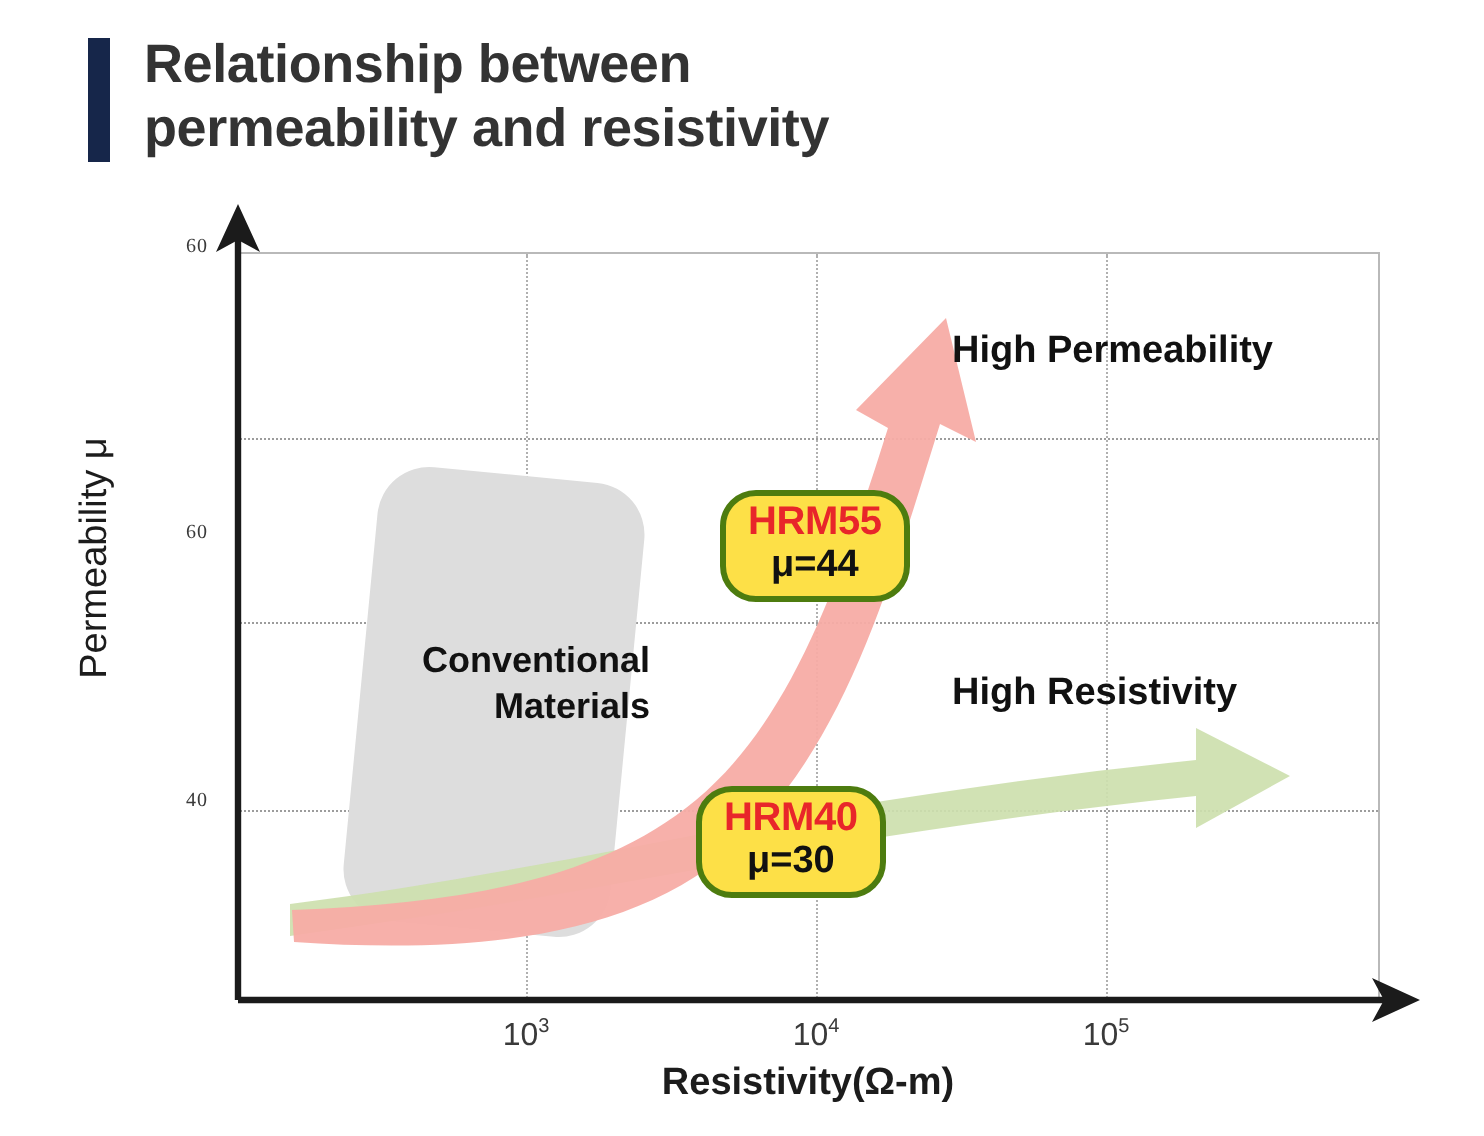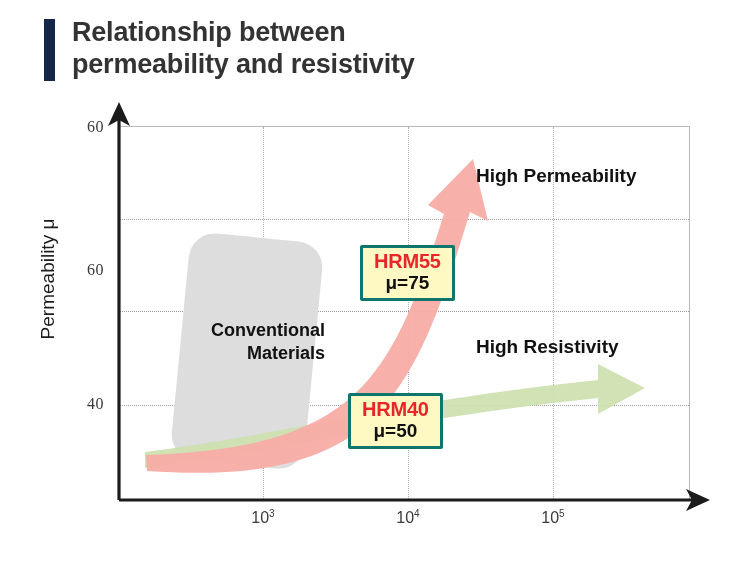--- a/index.html
+++ b/index.html
@@ -84,21 +84,21 @@
     left: 0; top: 0;
     width: 742px; height: 568px;
     pointer-events: none;
   }
 
   
   .ytick {
     position: absolute;
     right: 0;
     text-align: right;
-    font-size: 16px;
+    font-size: 10px;
     color: #3a3a3a;
     font-family: "Liberation Serif", serif;
     letter-spacing: 0.5px;
   }
   #ytick-wrap {
     position: absolute;
     left: 58px;
     top: 0;
     width: 46px;
     height: 568px;
@@ -160,23 +160,23 @@
     font-size: 18px;
     font-weight: bold;
     color: #111111;
     line-height: 1.25;
     white-space: pre-line;
   }
 
   
   .callout {
     position: absolute;
-    background: #fef9c3;
-    border: 3px solid #0f766e;
-    border-radius: 2px;
+    background: #fde047;
+    border: 3px solid #4d7c0f;
+    border-radius: 18px;
     padding: 3px 11px 5px 11px;
     text-align: center;
     line-height: 1.08;
   }
   .callout .c-name {
     display: block;
     font-size: 20px;
     font-weight: bold;
     color: #e8262a;
     letter-spacing: -0.2px;
@@ -259,30 +259,31 @@
       <span>10</span><sup>3</sup>
     </div>
     <div class="xtick" style="left:408px; top:508px;">
       <span>10</span><sup>4</sup>
     </div>
     <div class="xtick" style="left:553px; top:508px;">
       <span>10</span><sup>5</sup>
     </div>
 
     <div id="ylabel">Permeability μ</div>
+    <div id="xlabel">Resistivity(Ω-m)</div>
 
     <div id="conv-label">Conventional
 Materials</div>
 
     <div class="anno-text" style="left:476px; top:336px;">High Resistivity</div>
     <div class="anno-text" style="left:476px; top:165px;">High Permeability</div>
 
     <div class="callout" id="callout-hrm55">
       <span class="c-name">HRM55</span>
-      <span class="c-val">μ=75</span>
+      <span class="c-val">μ=44</span>
     </div>
     <div class="callout" id="callout-hrm40">
       <span class="c-name">HRM40</span>
-      <span class="c-val">μ=50</span>
+      <span class="c-val">μ=30</span>
     </div>
 
   </div>
 </div>
 
 </body></html>

